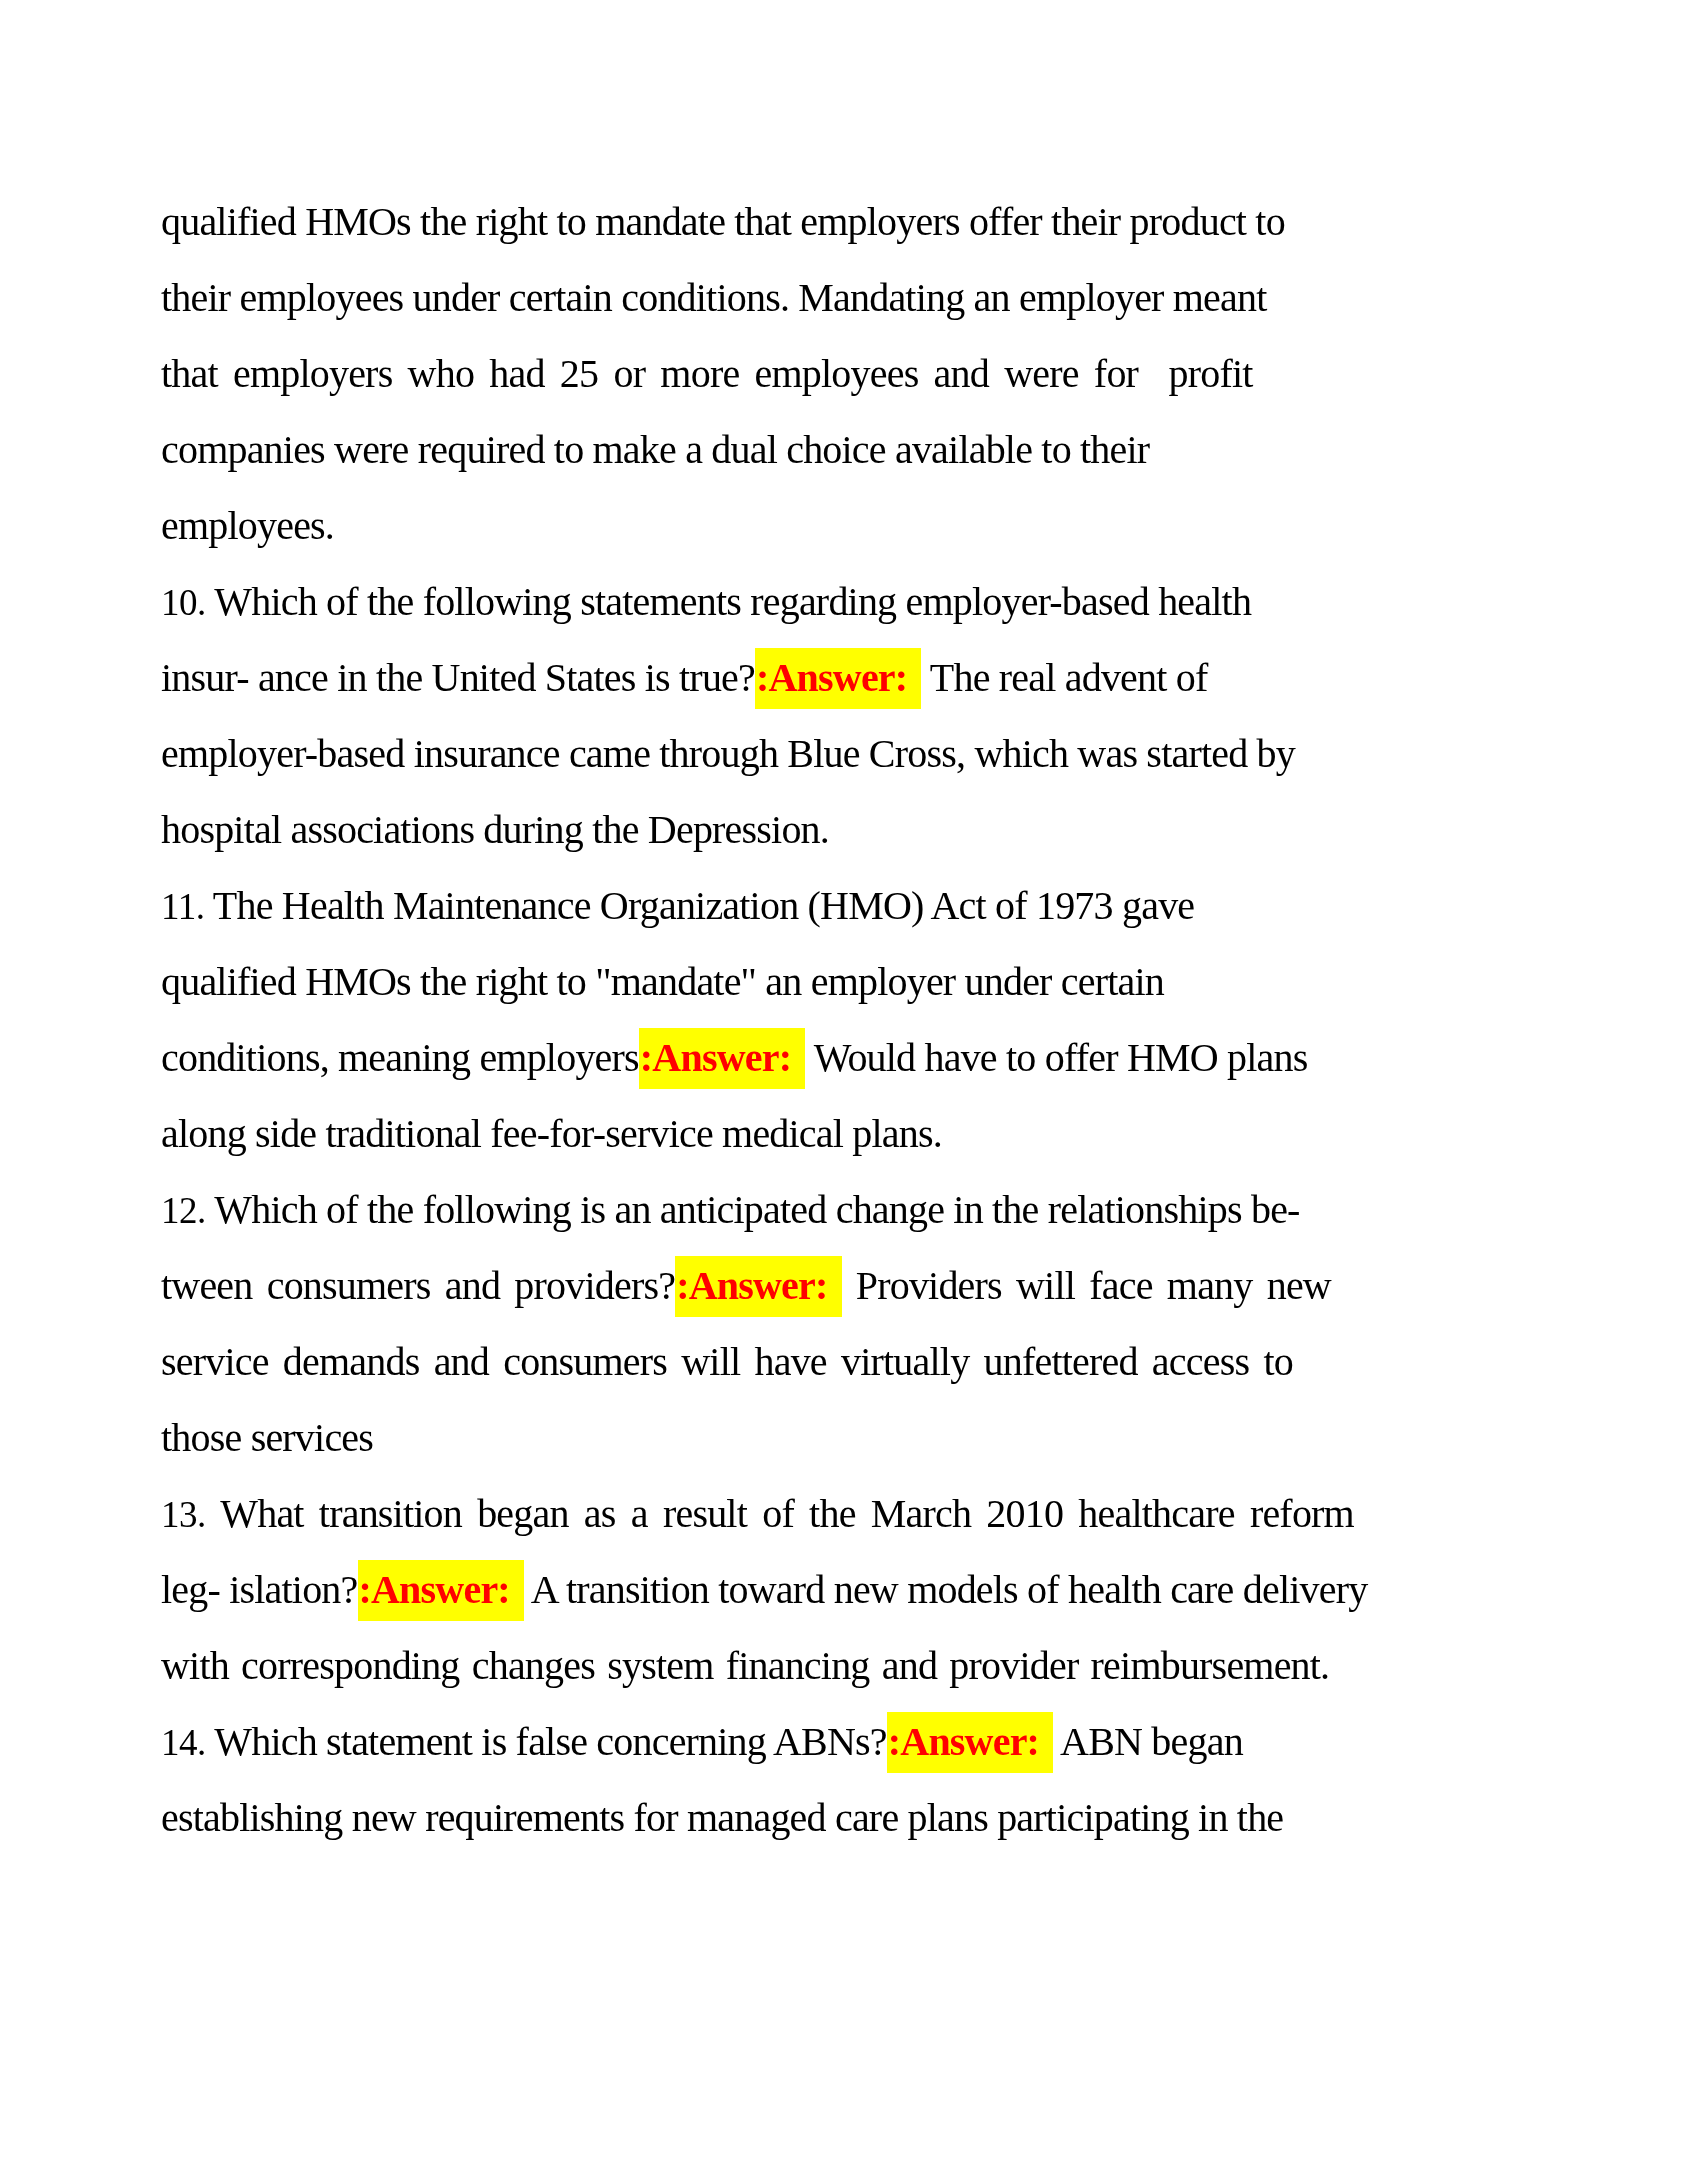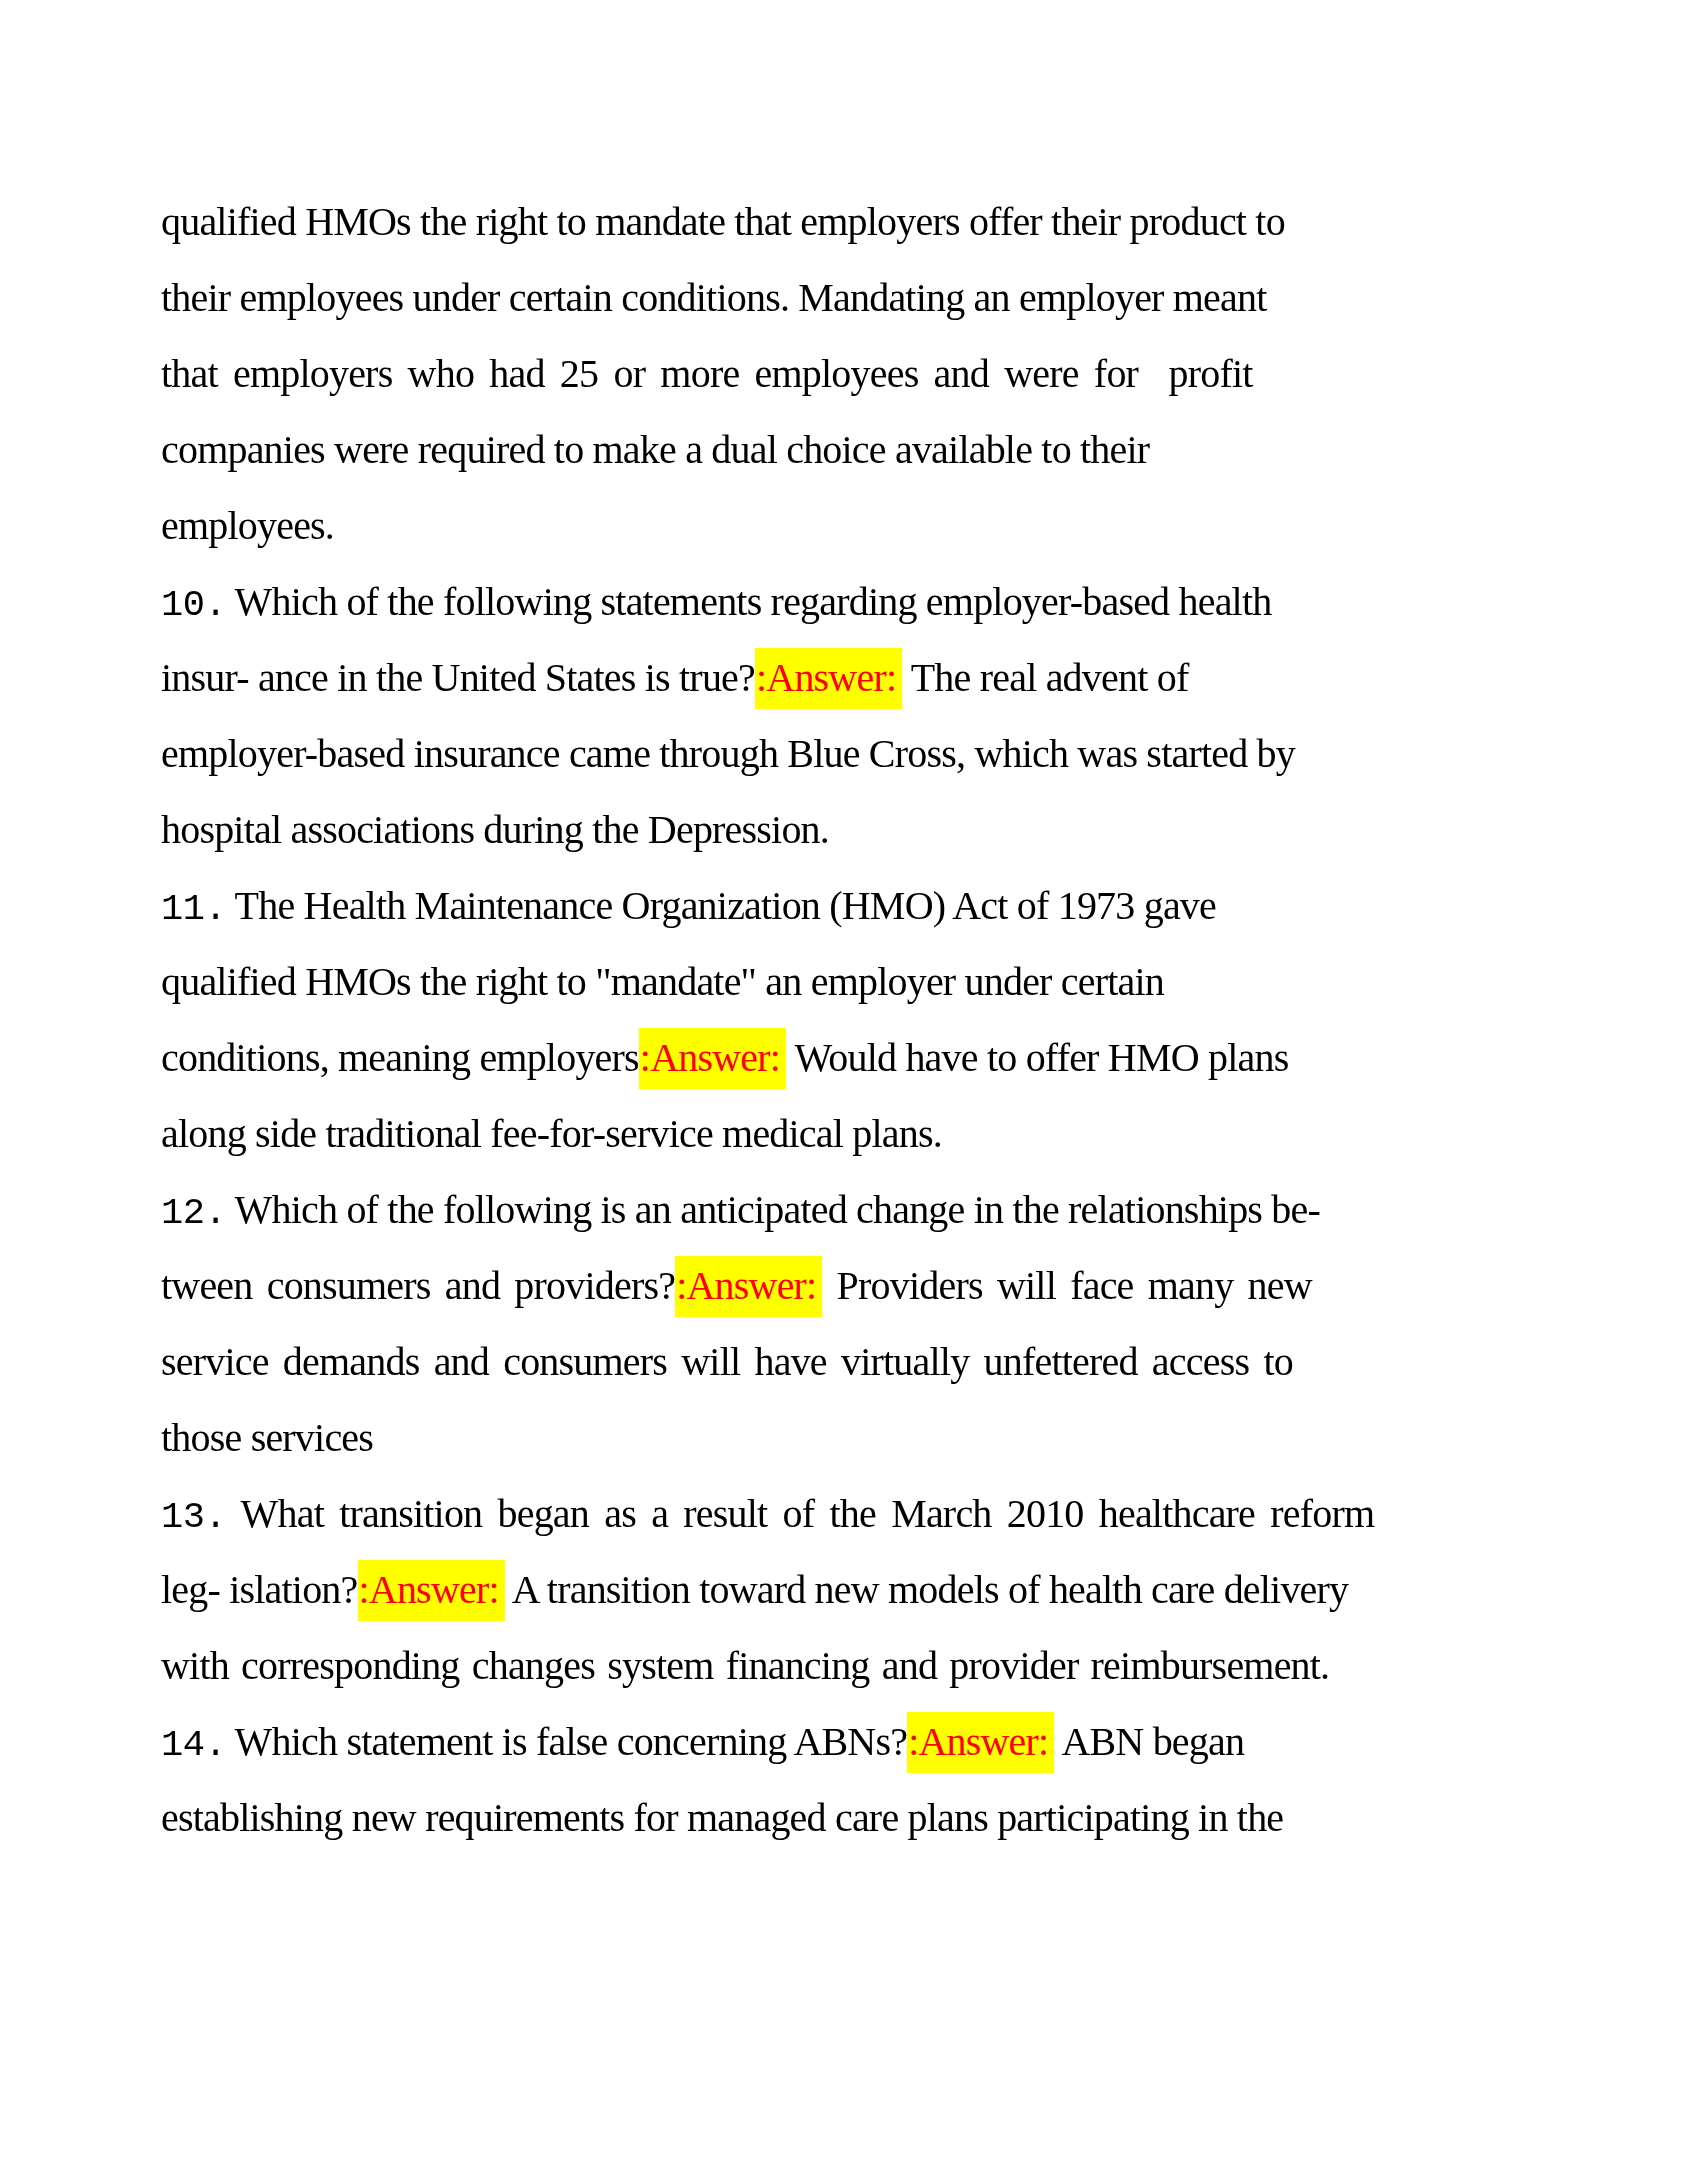--- a/index.html
+++ b/index.html
@@ -25,28 +25,29 @@
     font-family: "Liberation Serif", serif;
     font-size: 40px;
     line-height: 76px;
     letter-spacing: -0.8px;
     color: var(--body-text);
     white-space: pre;
   }
   .line { height: 76px; }
   .normal { }
   .number {
-    font-family: Liberation Mono, monospace;
+    font-family: Liberation Serif, serif;
     font-size: 37px;
     letter-spacing: -0.5px;
   }
   .answer {
     background: var(--hl-bg);
     color: var(--hl-text);
-    padding: 7px 6px 9px 1px;
+    padding: 7px 14px 9px 1px;
+    font-weight: bold;
   }
   .footer {
     position: absolute;
     left: 0;
     right: 14px;
     top: 2091px;
     font-family: "Liberation Sans", sans-serif;
     font-size: 25px;
     color: var(--footer-text);
   }

